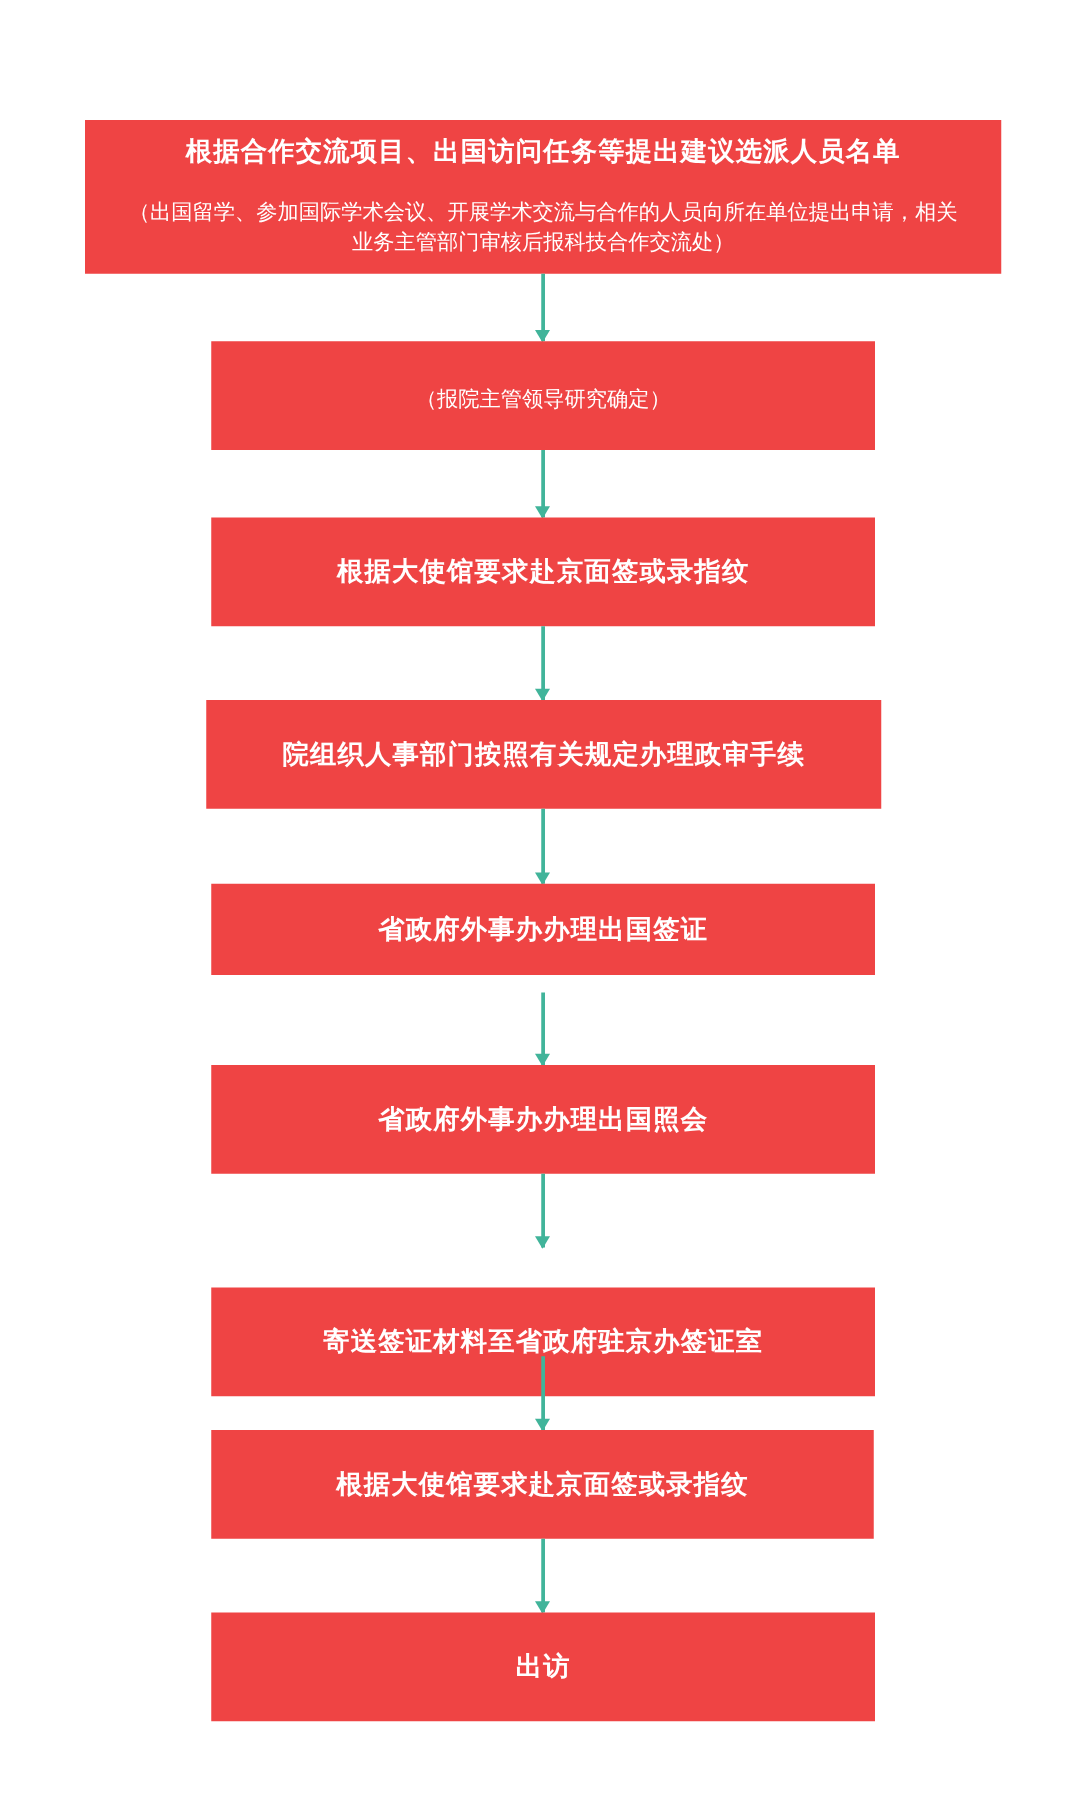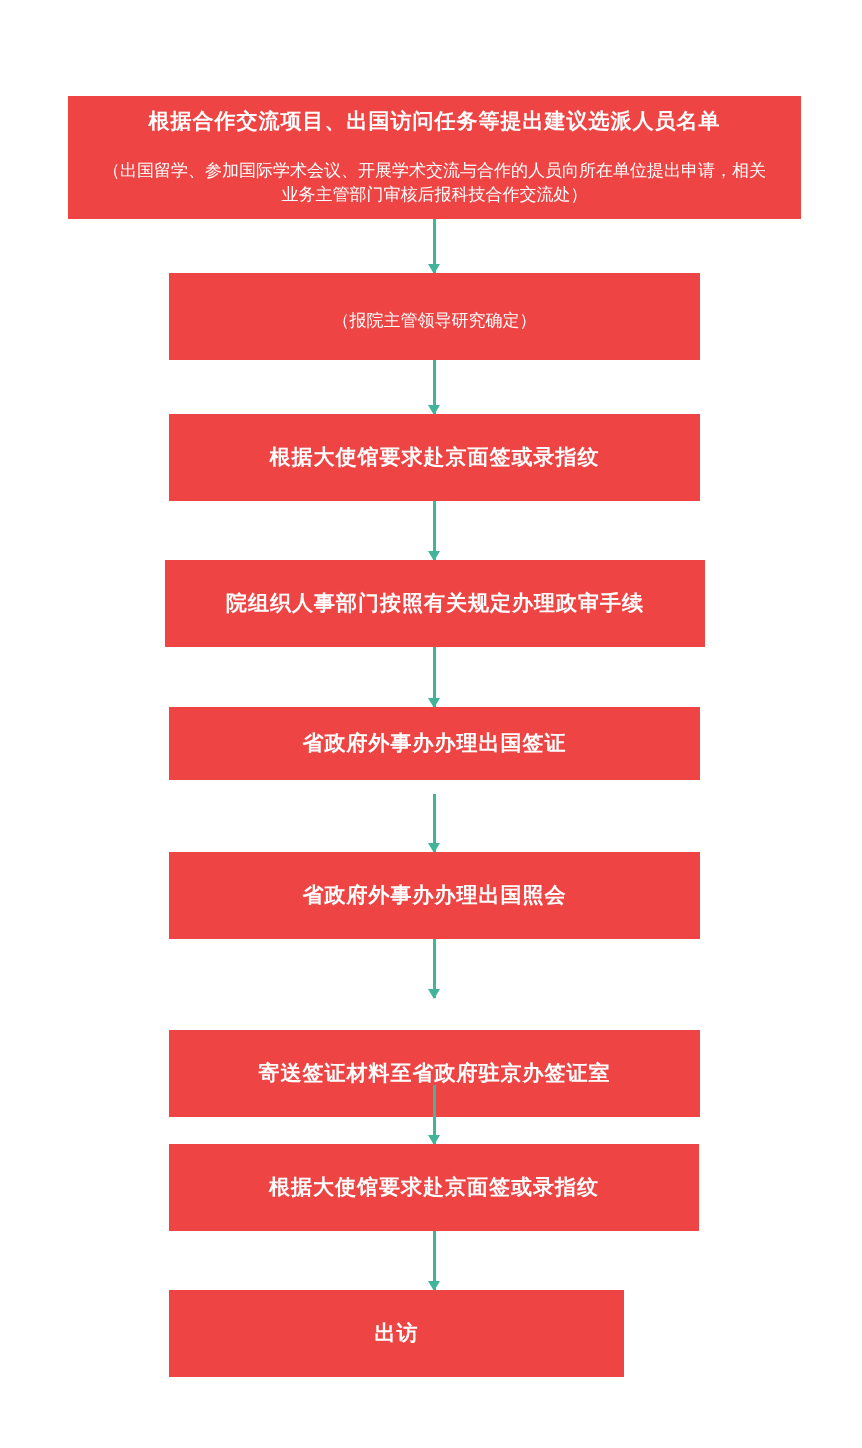--- a/index.html
+++ b/index.html
@@ -54,17 +54,17 @@
   <div class="box" style="left:169px; top:1030px; width:531px; height:87px;">
     <div class="title">寄送签证材料至省政府驻京办签证室</div>
   </div>
   <div class="arrow" style="top:1085px; height:59px;"></div>
 
   <div class="box" style="left:169px; top:1144px; width:530px; height:87px;">
     <div class="title">根据大使馆要求赴京面签或录指纹</div>
   </div>
   <div class="arrow" style="top:1231px; height:59px;"></div>
 
-  <div class="box" style="left:169px; top:1290px; width:455px; height:87px;">
+  <div class="box" style="left:169px; top:1290px; width:531px; height:87px;">
     <div class="title">出访</div>
   </div>
 
 </div>
 
 </body></html>

